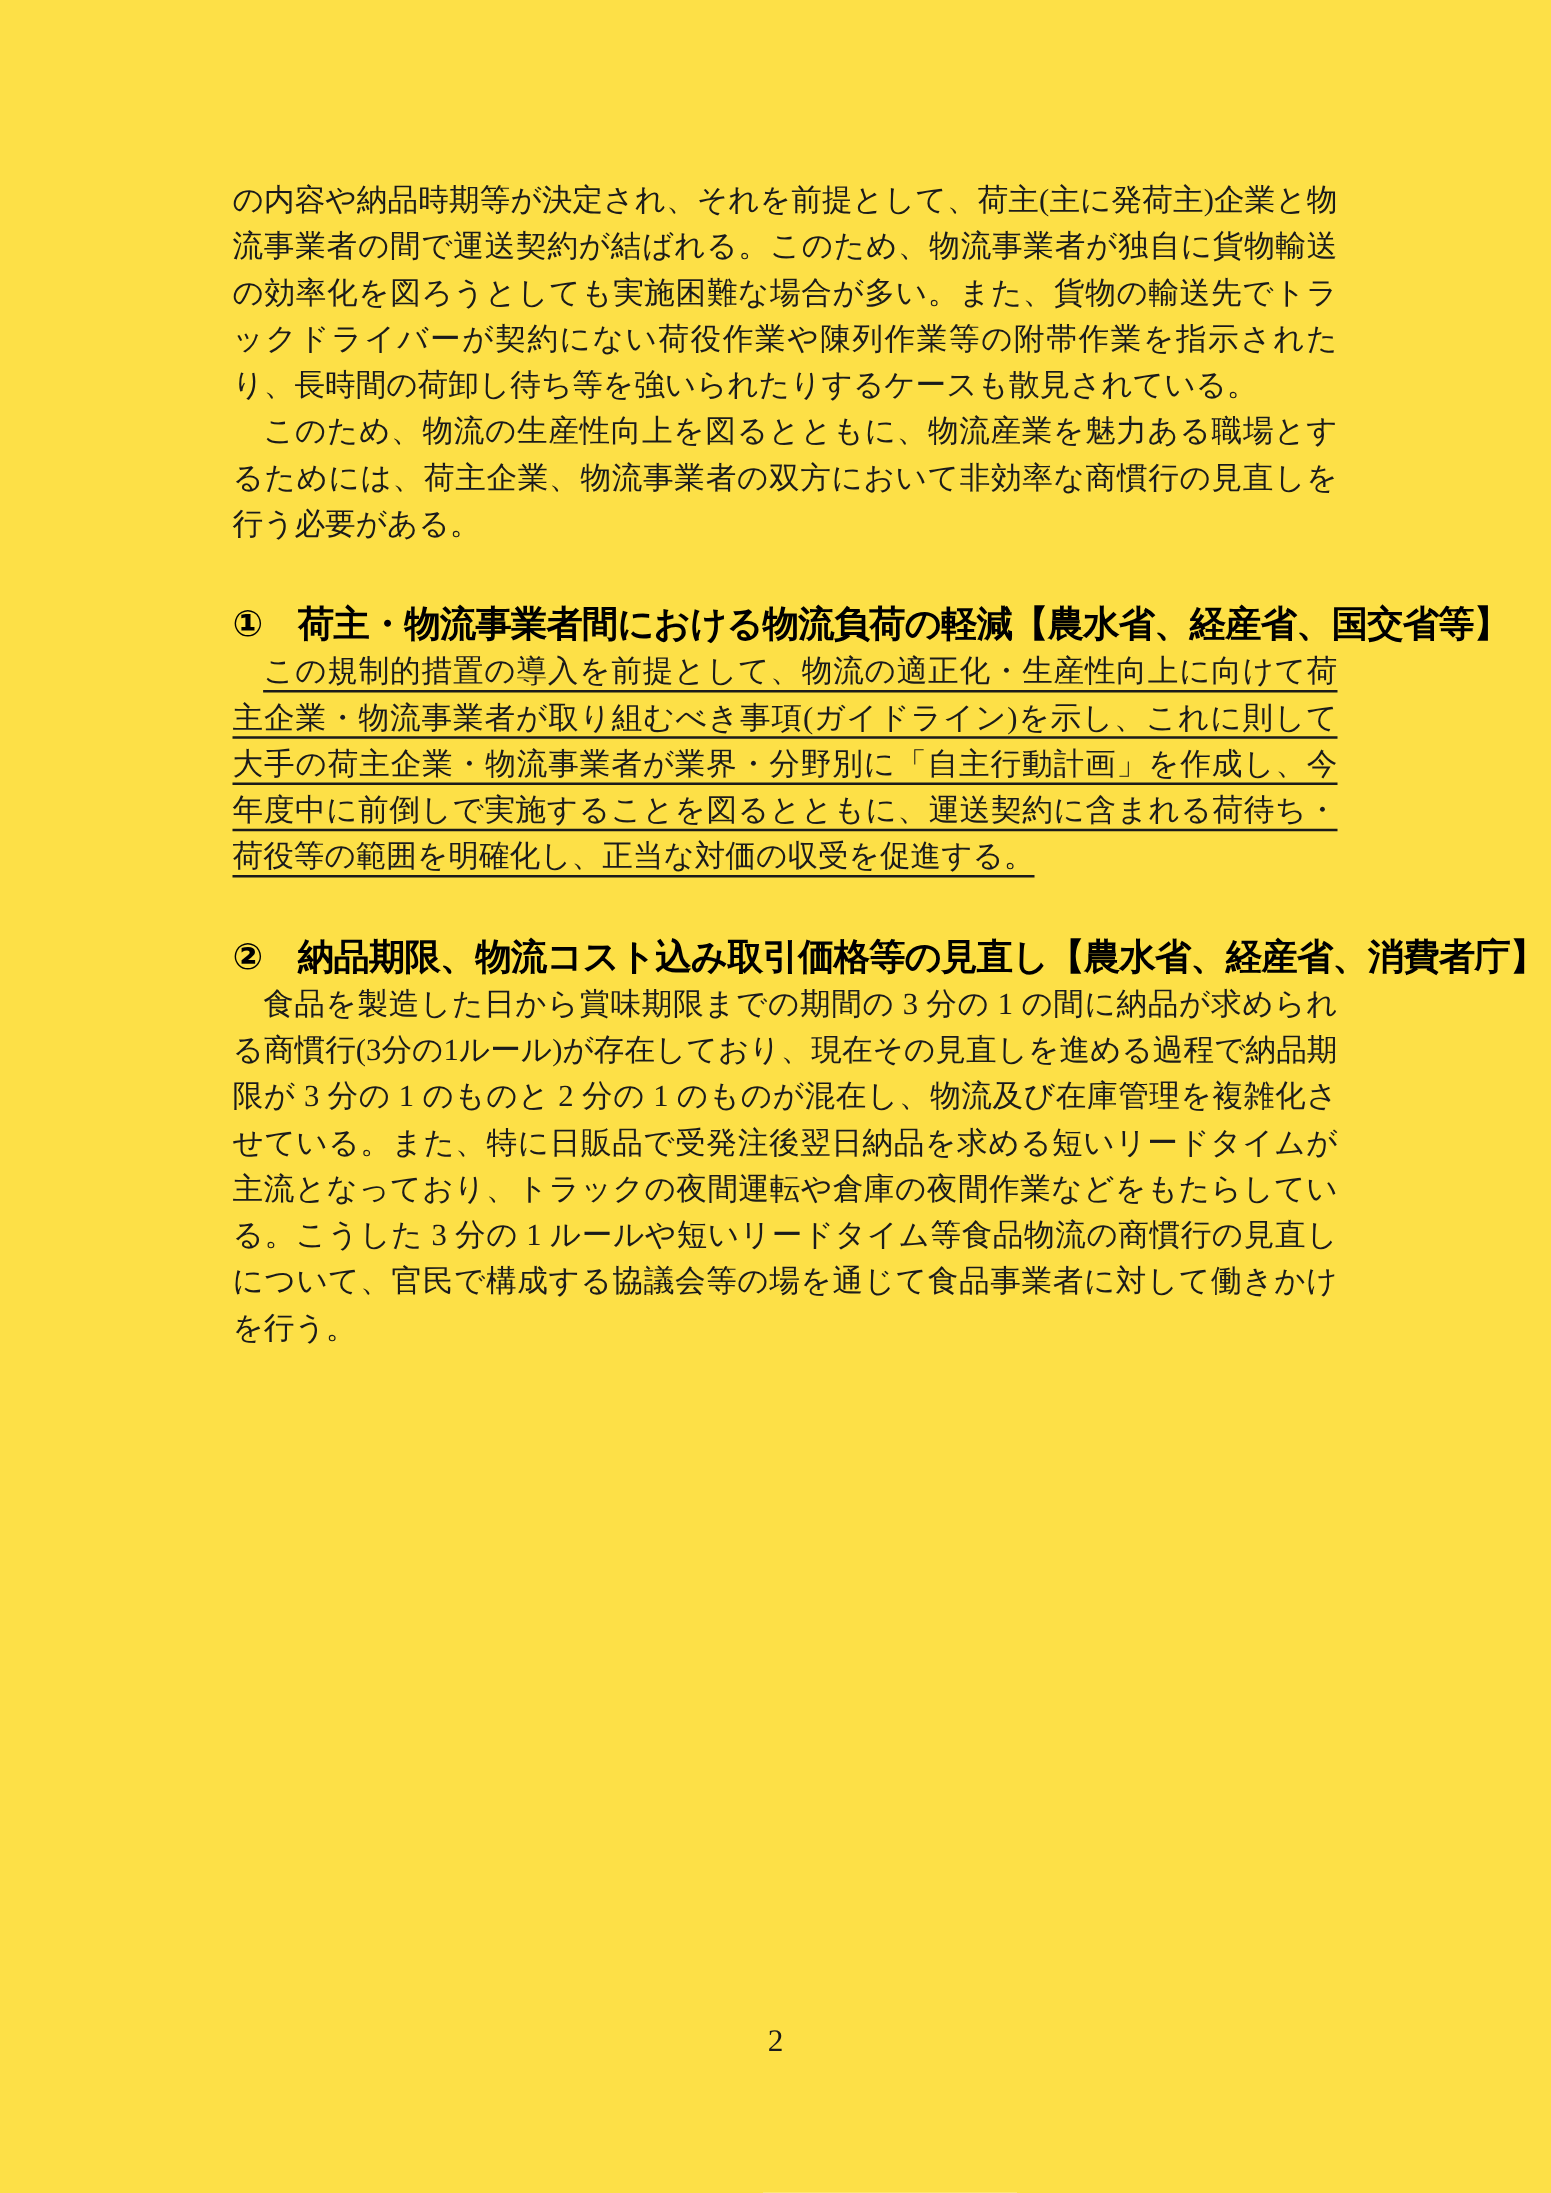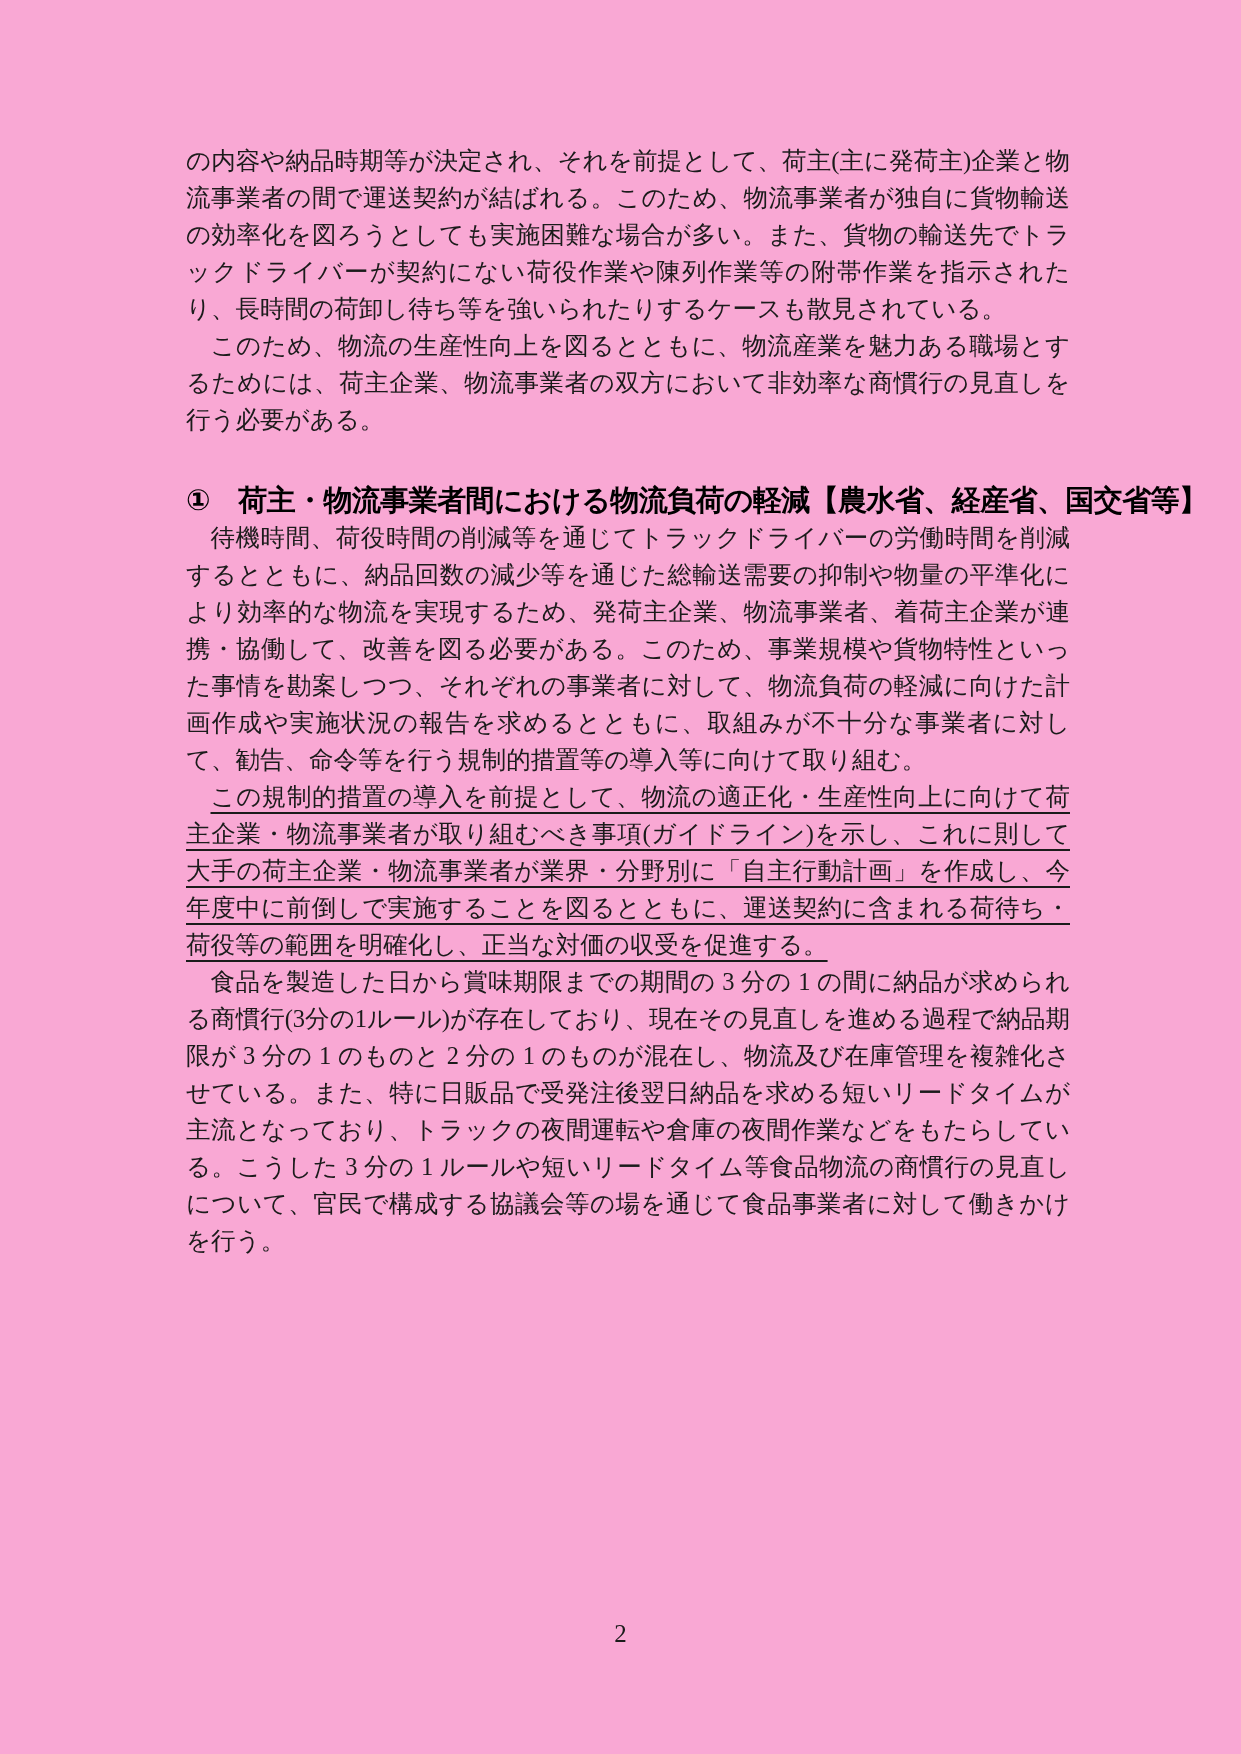--- a/index.html
+++ b/index.html
@@ -6,21 +6,21 @@
   body {
     width: 1241px;
     height: 1754px;
     background: #ffffff;
     position: relative;
     overflow: hidden;
   }
   .page {
     position: absolute;
     inset: 0;
-    background: #f9a8d4;
+    background: #fde047;
   }
   .content {
     position: absolute;
     left: 186px;
     top: 142px;
     width: 884px;
   }
   .body {
     font-family: "Liberation Serif", "DejaVu Serif", serif;
     font-size: 24.5px;
@@ -66,24 +66,24 @@
 <div class="page">
   <div class="content">
 
     <p class="body">の内容や納品時期等が決定され、それを前提として、荷主(主に発荷主)企業と物流事業者の間で運送契約が結ばれる。このため、物流事業者が独自に貨物輸送の効率化を図ろうとしても実施困難な場合が多い。また、貨物の輸送先でトラックドライバーが契約にない荷役作業や陳列作業等の附帯作業を指示されたり、長時間の荷卸し待ち等を強いられたりするケースも散見されている。</p>
 
 
     <p class="body indent">このため、物流の生産性向上を図るとともに、物流産業を魅力ある職場とするためには、荷主企業、物流事業者の双方において非効率な商慣行の見直しを行う必要がある。</p>
 
     <h2 class="heading">①　荷主・物流事業者間における物流負荷の軽減【農水省、経産省、国交省等】</h2>
 
-    <p class="body indent">待機時間、荷役時間の削減等を通じてトラックドライバーの労働時間を削減するとともに、納品回数の減少等を通じた総輸送需要の抑制や物量の平準化により効率的な物流を実現するため、発荷主企業、物流事業者、着荷主企業が連携・協働して、改善を図る必要がある。このため、事業規模や貨物特性といった事情を勘案しつつ、それぞれの事業者に対して、物流負荷の軽減に向けた計画作成や実施状況の報告を求めるとともに、取組みが不十分な事業者に対して、勧告、命令等を行う規制的措置等の導入等に向けて取り組む。</p>
 
     <p class="body indent underlined">この規制的措置の導入を前提として、物流の適正化・生産性向上に向けて荷主企業・物流事業者が取り組むべき事項(ガイドライン)を示し、これに則して大手の荷主企業・物流事業者が業界・分野別に「自主行動計画」を作成し、今年度中に前倒しで実施することを図るとともに、運送契約に含まれる荷待ち・荷役等の範囲を明確化し、正当な対価の収受を促進する。</p>
 
+    <h2 class="heading">②　納品期限、物流コスト込み取引価格等の見直し【農水省、経産省、消費者庁】</h2>
 
     <p class="body indent">食品を製造した日から賞味期限までの期間の 3 分の 1 の間に納品が求められる商慣行(3分の1ルール)が存在しており、現在その見直しを進める過程で納品期限が 3 分の 1 のものと 2 分の 1 のものが混在し、物流及び在庫管理を複雑化させている。また、特に日販品で受発注後翌日納品を求める短いリードタイムが主流となっており、トラックの夜間運転や倉庫の夜間作業などをもたらしている。こうした 3 分の 1 ルールや短いリードタイム等食品物流の商慣行の見直しについて、官民で構成する協議会等の場を通じて食品事業者に対して働きかけを行う。</p>
 
 
 
   </div>
 
   <div class="page-number">2</div>
 </div>
 

